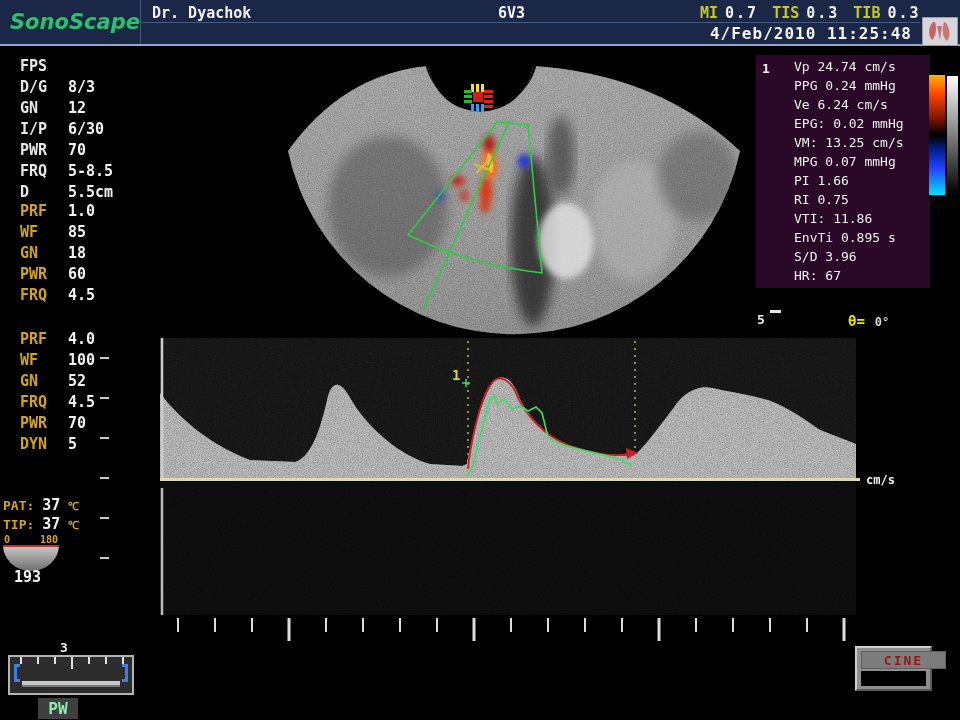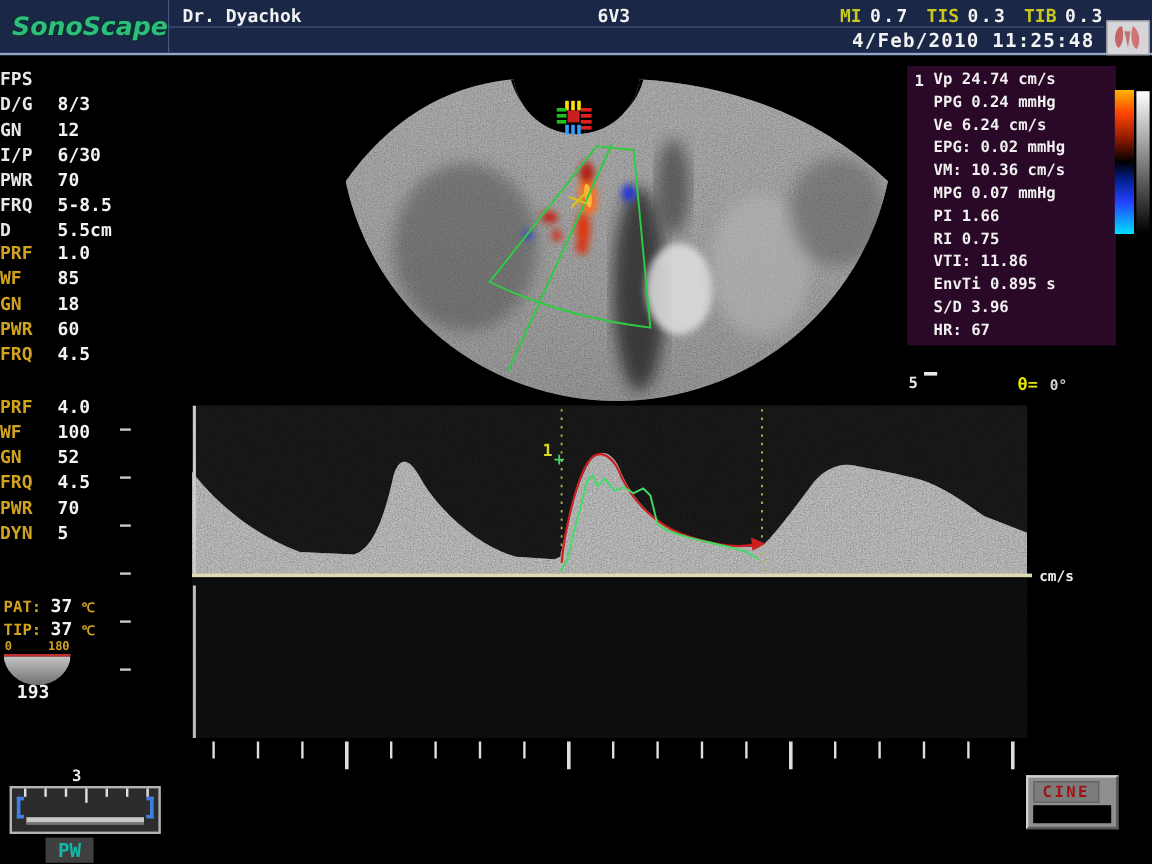--- a/index.html
+++ b/index.html
@@ -20,35 +20,35 @@
   #probe  { position:absolute; left:498px; top:4px; color:#f2f2f2; font-size:15px; font-weight:bold; }
   #indices { position:absolute; left:686px; top:4px; font-size:15px; font-weight:bold; white-space:nowrap; }
   #indices .ilbl { color:#c8c81e; margin-left:14px; }
   #indices .ival { color:#f2f2f2; margin-left:7px; letter-spacing:2px; }
   #datetime { position:absolute; left:540px; top:24px; width:372px; text-align:right;
               color:#f2f2f2; font-size:16px; font-weight:bold; letter-spacing:1px; }
   #bodymark { position:absolute; left:922px; top:17px; width:36px; height:29px;
               background:#d6d6da; border:1px solid #9a9aa0; }
 
   
-  .param-group { position:absolute; left:0; width:150px; }
+  .param-group { position:absolute; left:20px; width:150px; }
   .param-row { display:flex; height:21px; font-size:15px; font-weight:bold; }
   .param-row .plbl { width:48px; }
   .param-row .pval { color:#f2f2f2; }
   #group-b .plbl { color:#e8e8e8; }
   #group-c .plbl, #group-d .plbl { color:#d2a31f; }
   #group-b { top:57px; } #group-c { top:202px; } #group-d { top:330px; }
 
   .scale-dash { position:absolute; left:100px; width:9px; height:2px; background:#c9c9c9; }
 
   
   #meas-panel { position:absolute; left:756px; top:55px; width:174px; height:233px;
                 background:#2a0827; padding:4px 0 0 22px; }
   #meas-index { position:absolute; left:6px; top:6px; color:#f0f0f0; font-size:13px; font-weight:bold; }
-  .meas-row { height:19px; color:#f0f0f0; font-size:13px; font-weight:bold; white-space:pre; }
+  .meas-row { height:19px; color:#f0f0f0; font-size:13px; font-weight:normal; white-space:pre;margin-left:16px; }
 
   
   #cbar { position:absolute; left:929px; top:75px; width:16px; height:120px;
           background:linear-gradient(#ffb300 0%, #ff4500 16%, #8c1a00 34%, #000 50%,
                      #001f8c 62%, #2342ff 78%, #00e0ff 100%); }
   #gbar { position:absolute; left:947px; top:76px; width:11px; height:118px;
           background:linear-gradient(#ffffff, #000000); }
 
   
   #depth-marker { position:absolute; left:757px; top:312px; color:#e8e8e8; font-size:13px; font-weight:bold; }
@@ -79,26 +79,26 @@
                  background:#2c2c2c; border:2px solid #b4b4b4; }
   #rulerticks { position:absolute; left:0; top:0; width:100%; height:14px; }
   .rtick { position:absolute; top:0; width:2px; background:#e0e0e0; }
   .bracket { position:absolute; top:7px; width:6px; height:18px; }
   #br-l { left:4px;  border-left:3px solid #3f7fe0; border-top:3px solid #3f7fe0; border-bottom:3px solid #3f7fe0; }
   #br-r { right:4px; border-right:3px solid #3f7fe0; border-top:3px solid #3f7fe0; border-bottom:3px solid #3f7fe0; }
   #ruler-bar { position:absolute; left:12px; top:24px; width:98px; height:6px;
                background:#c8c8c8; border-bottom:2px solid #777; }
 
   #pw-label { position:absolute; left:38px; top:698px; width:40px; height:21px; background:#3f3f3f;
-              color:#14b8a6; font-size:16px; font-weight:bold; text-align:center; line-height:21px; }
+              color:#86efac; font-size:16px; font-weight:bold; text-align:center; line-height:21px; }
 
   #cine-button { position:absolute; left:855px; top:646px; width:77px; height:45px; background:#8e8e8e;
                  border-top:2px solid #cfcfcf; border-left:2px solid #cfcfcf;
                  border-right:2px solid #5a5a5a; border-bottom:2px solid #5a5a5a; }
-  #cine-top { position:absolute; left:4px; top:3px; width:55px; height:18px; background:#7c7c7c;
+  #cine-top { position:absolute; left:4px; top:3px; width:85px; height:18px; background:#7c7c7c;
               border:1px solid #5f5f5f; color:#9c1414; font-size:13px; font-weight:bold;
               text-align:center; line-height:17px; letter-spacing:2px; }
   #cine-bottom { position:absolute; left:4px; top:23px; width:65px; height:15px; background:#000; }
 
   svg text { font-family:"DejaVu Sans Mono", monospace; }
 </style>
 </head>
 <body>
 
 <div id="screen">
@@ -365,21 +365,21 @@
   </svg>
 
   <div id="meas-panel">
     <div id="meas-index">1</div>
     <div>
 
     <div class="meas-row">Vp 24.74 cm/s</div>
         <div class="meas-row">PPG 0.24 mmHg</div>
         <div class="meas-row">Ve 6.24 cm/s</div>
         <div class="meas-row">EPG: 0.02 mmHg</div>
-        <div class="meas-row">VM: 10.36 cm/s</div>
+        <div class="meas-row">VM: 13.25 cm/s</div>
         <div class="meas-row">MPG 0.07 mmHg</div>
         <div class="meas-row">PI 1.66</div>
         <div class="meas-row">RI 0.75</div>
         <div class="meas-row">VTI: 11.86</div>
         <div class="meas-row">EnvTi 0.895 s</div>
         <div class="meas-row">S/D 3.96</div>
         <div class="meas-row">HR: 67</div>
       </div>
   </div>
 

